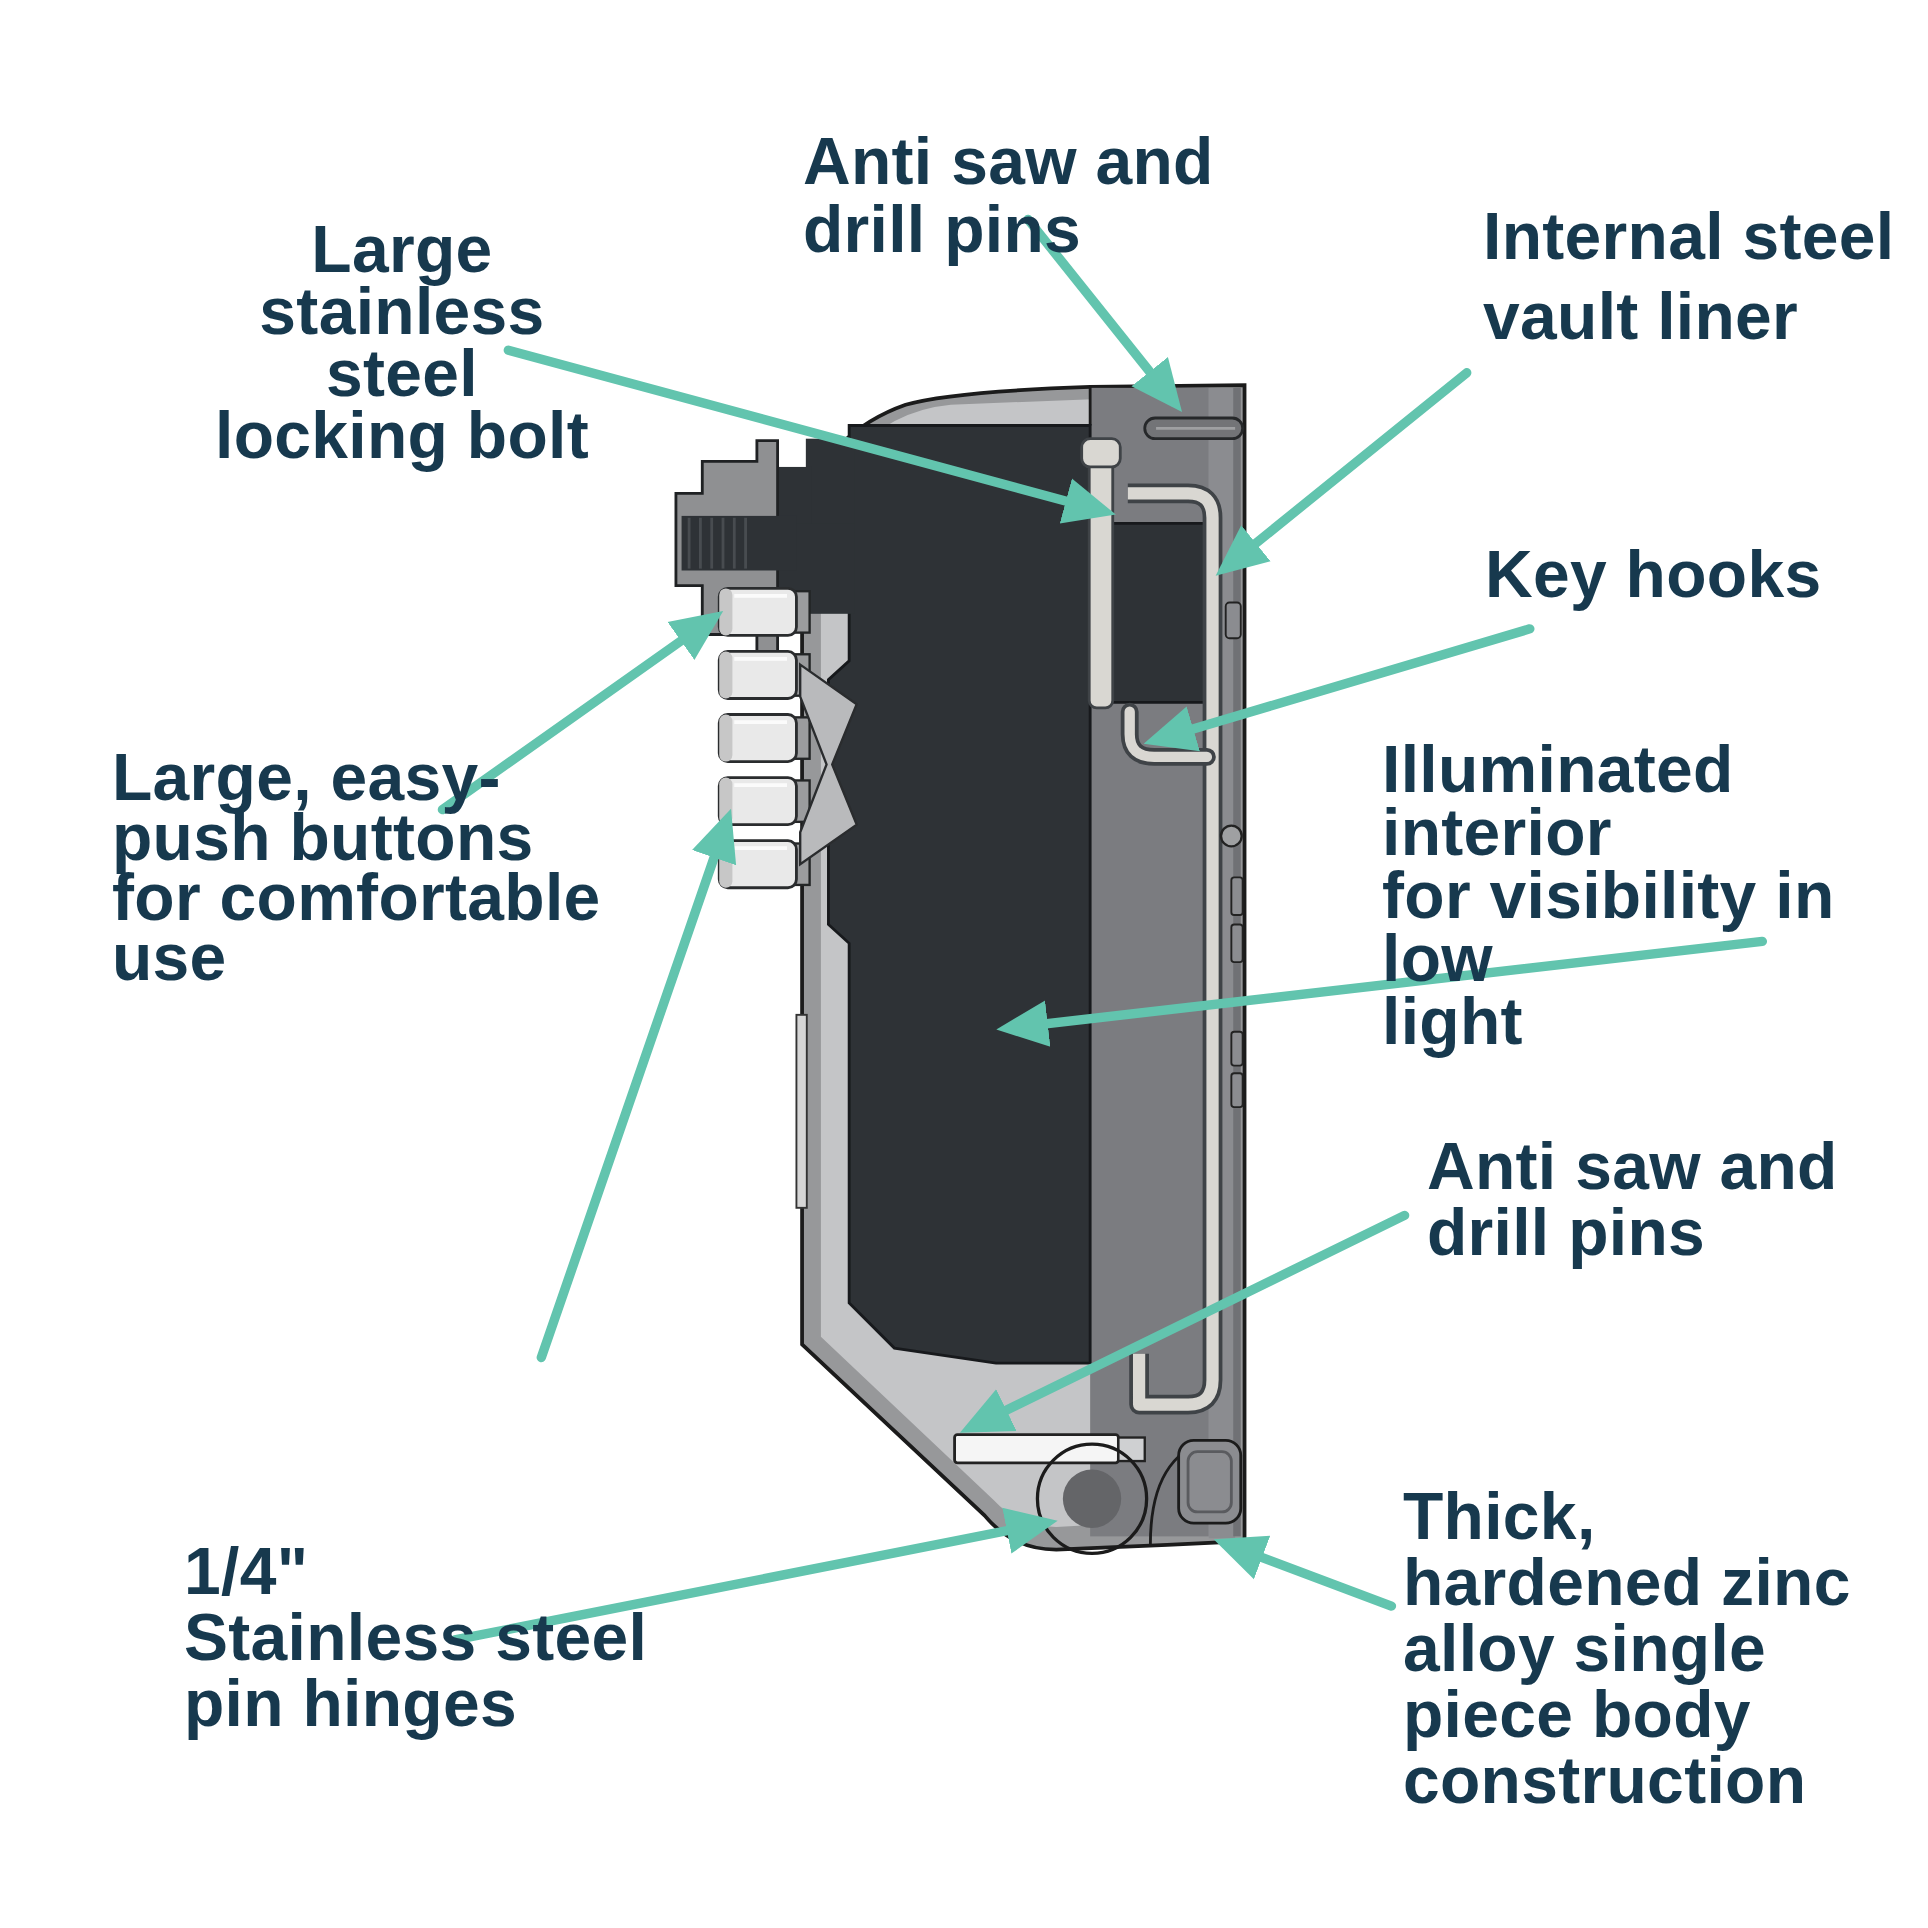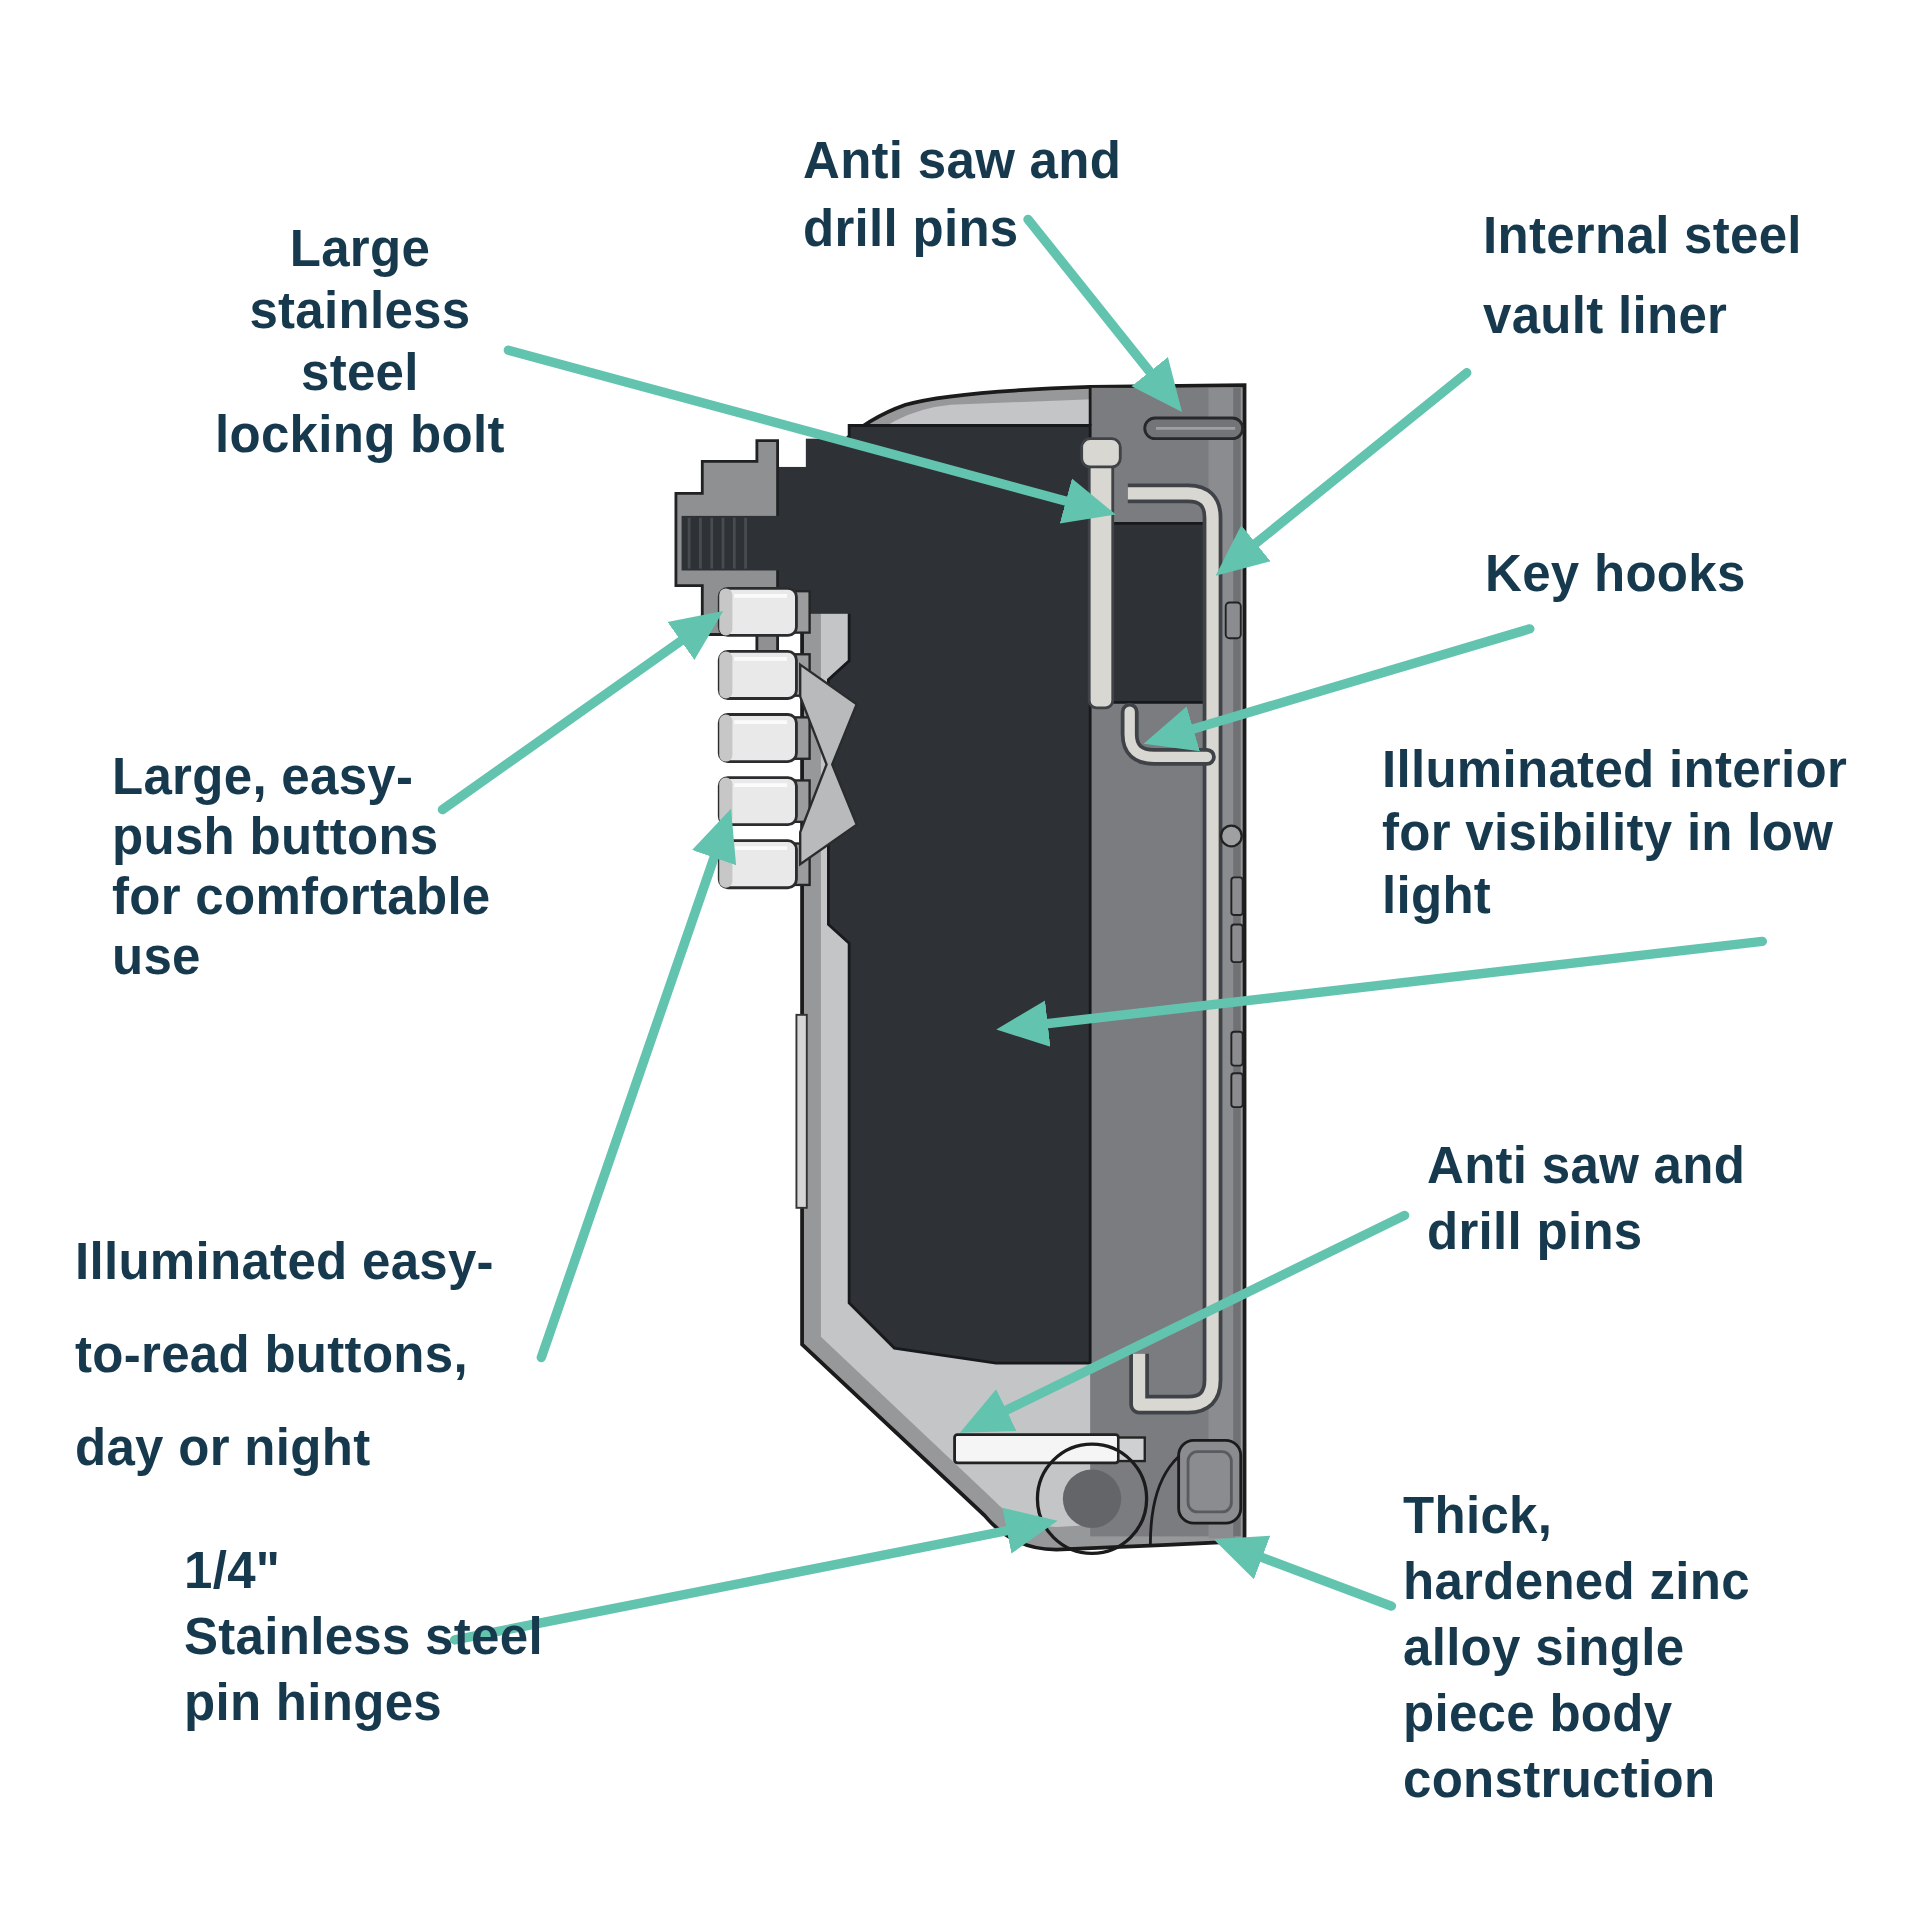--- a/index.html
+++ b/index.html
@@ -12,21 +12,21 @@
     width:1928px;height:1928px;
     background:#ffffff;
     overflow:hidden;
     font-family:"Liberation Sans",sans-serif;
   }
   .stage svg{position:absolute;left:0;top:0;}
   .label{
     position:absolute;
     font-family:"Liberation Sans",sans-serif;
     font-weight:700;
-    font-size:51px;
+    font-size:66px;
     color:var(--label-color);
     white-space:pre-line;
     letter-spacing:0.3px;
   }
   
   .fill-body{fill:var(--body-gray,#97989a);}
   .fill-cut{fill:var(--cut-gray,#c4c5c7);}
   .fill-mass{fill:var(--mech-dark,#2e3236);}
   .steel-core{stroke:var(--steel-light,#d9d7d2);}
   .steel-edge{stroke:var(--steel-outline,#3f4347);}
@@ -177,23 +177,20 @@
   <div class="label" style="left: 1382px; top: 738px; line-height: 63px;">Illuminated interior
 for visibility in low
 light</div>
   <div class="label" style="left: 1485px; top: 541px; line-height: 66px;">Key hooks</div>
   <div class="label" style="left: 1427px; top: 1133px; line-height: 66px;">Anti saw and
 drill pins</div>
   <div class="label" style="left: 112px; top: 747px; line-height: 60px;">Large, easy-
 push buttons
 for comfortable
 use</div>
-  <div class="label" style="left: 75px; top: 1215px; line-height: 93px;">Illuminated easy-
-to-read buttons,
-day or night</div>
   <div class="label" style="left: 184px; top: 1538px; line-height: 66px;">1/4"
 Stainless steel
 pin hinges</div>
   <div class="label" style="left: 1403px; top: 1483px; line-height: 66px;">Thick,
 hardened zinc
 alloy single
 piece body
 construction</div>
 </div>
 

